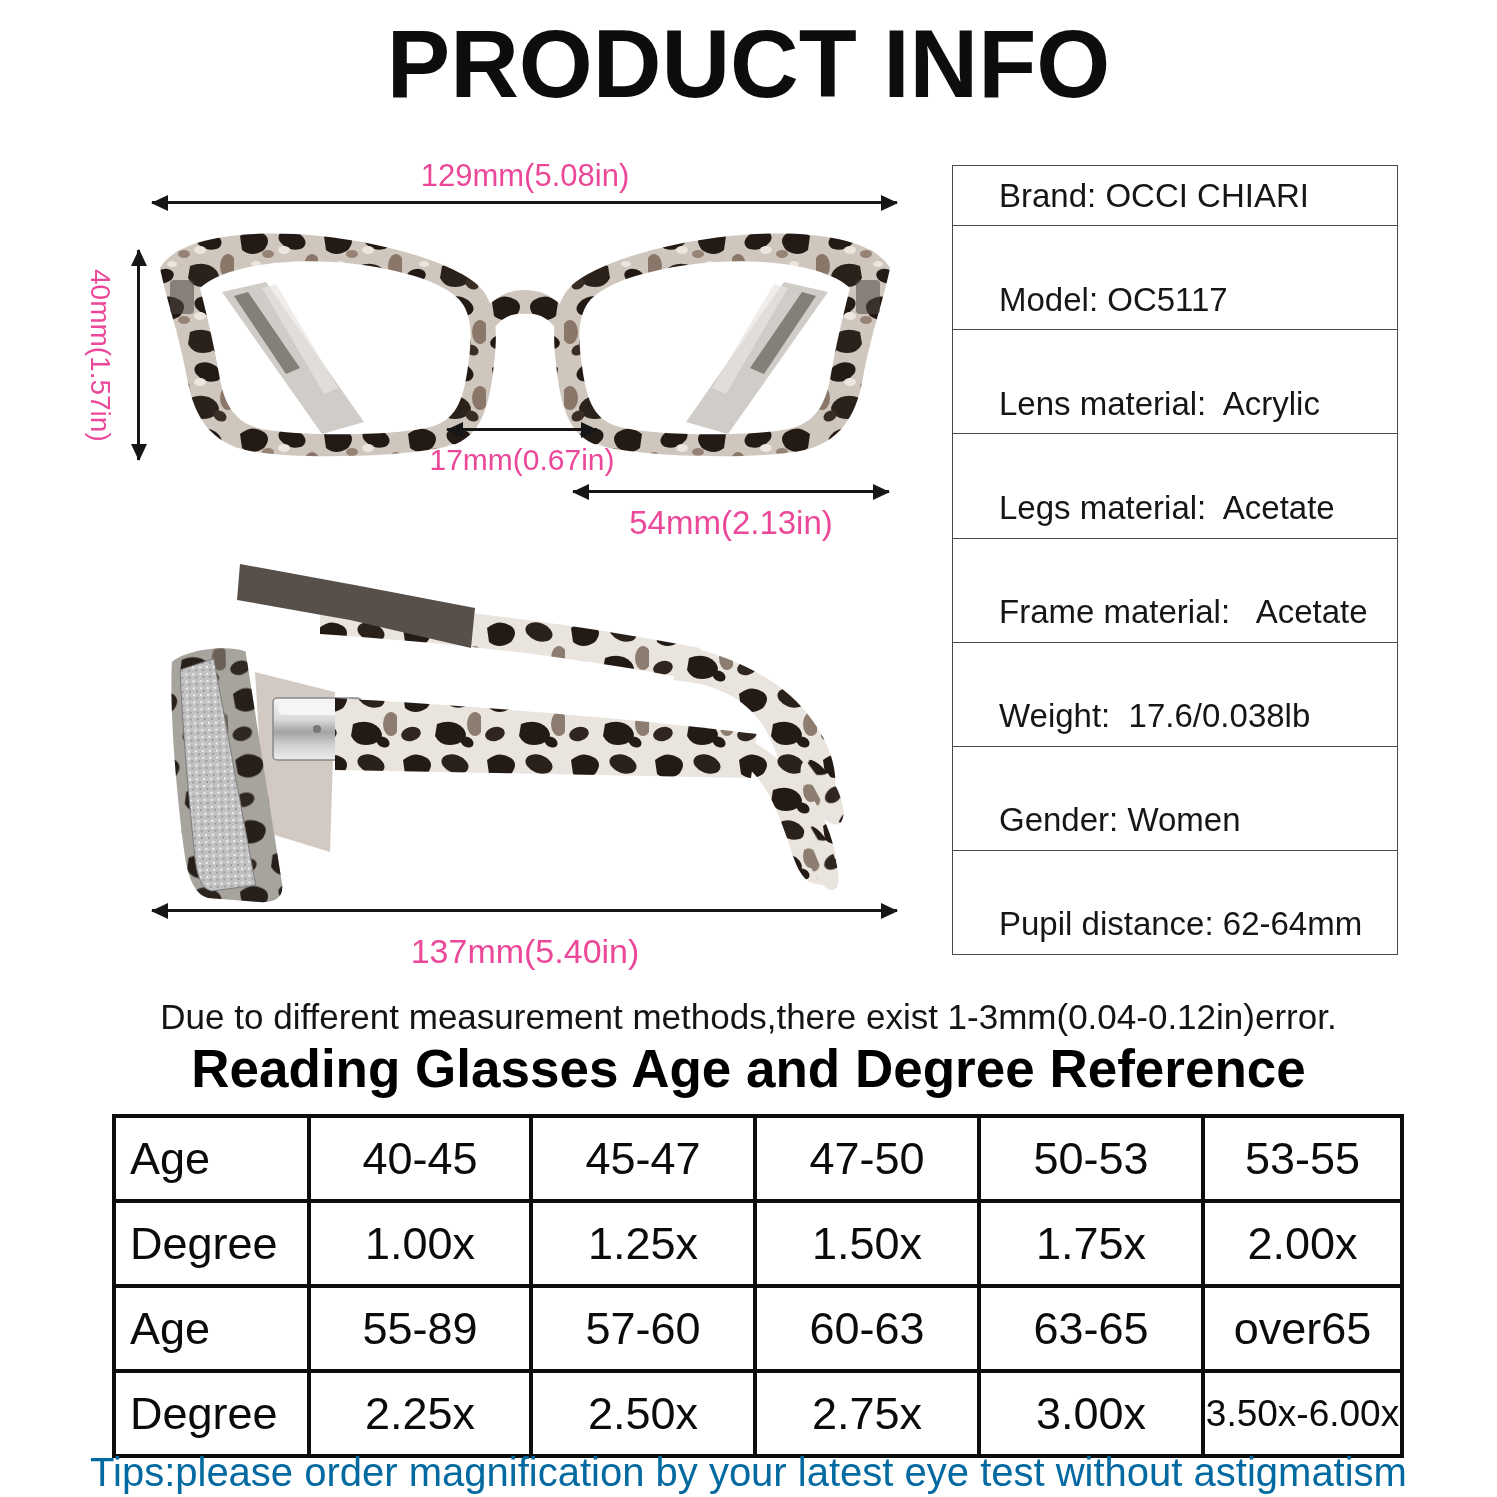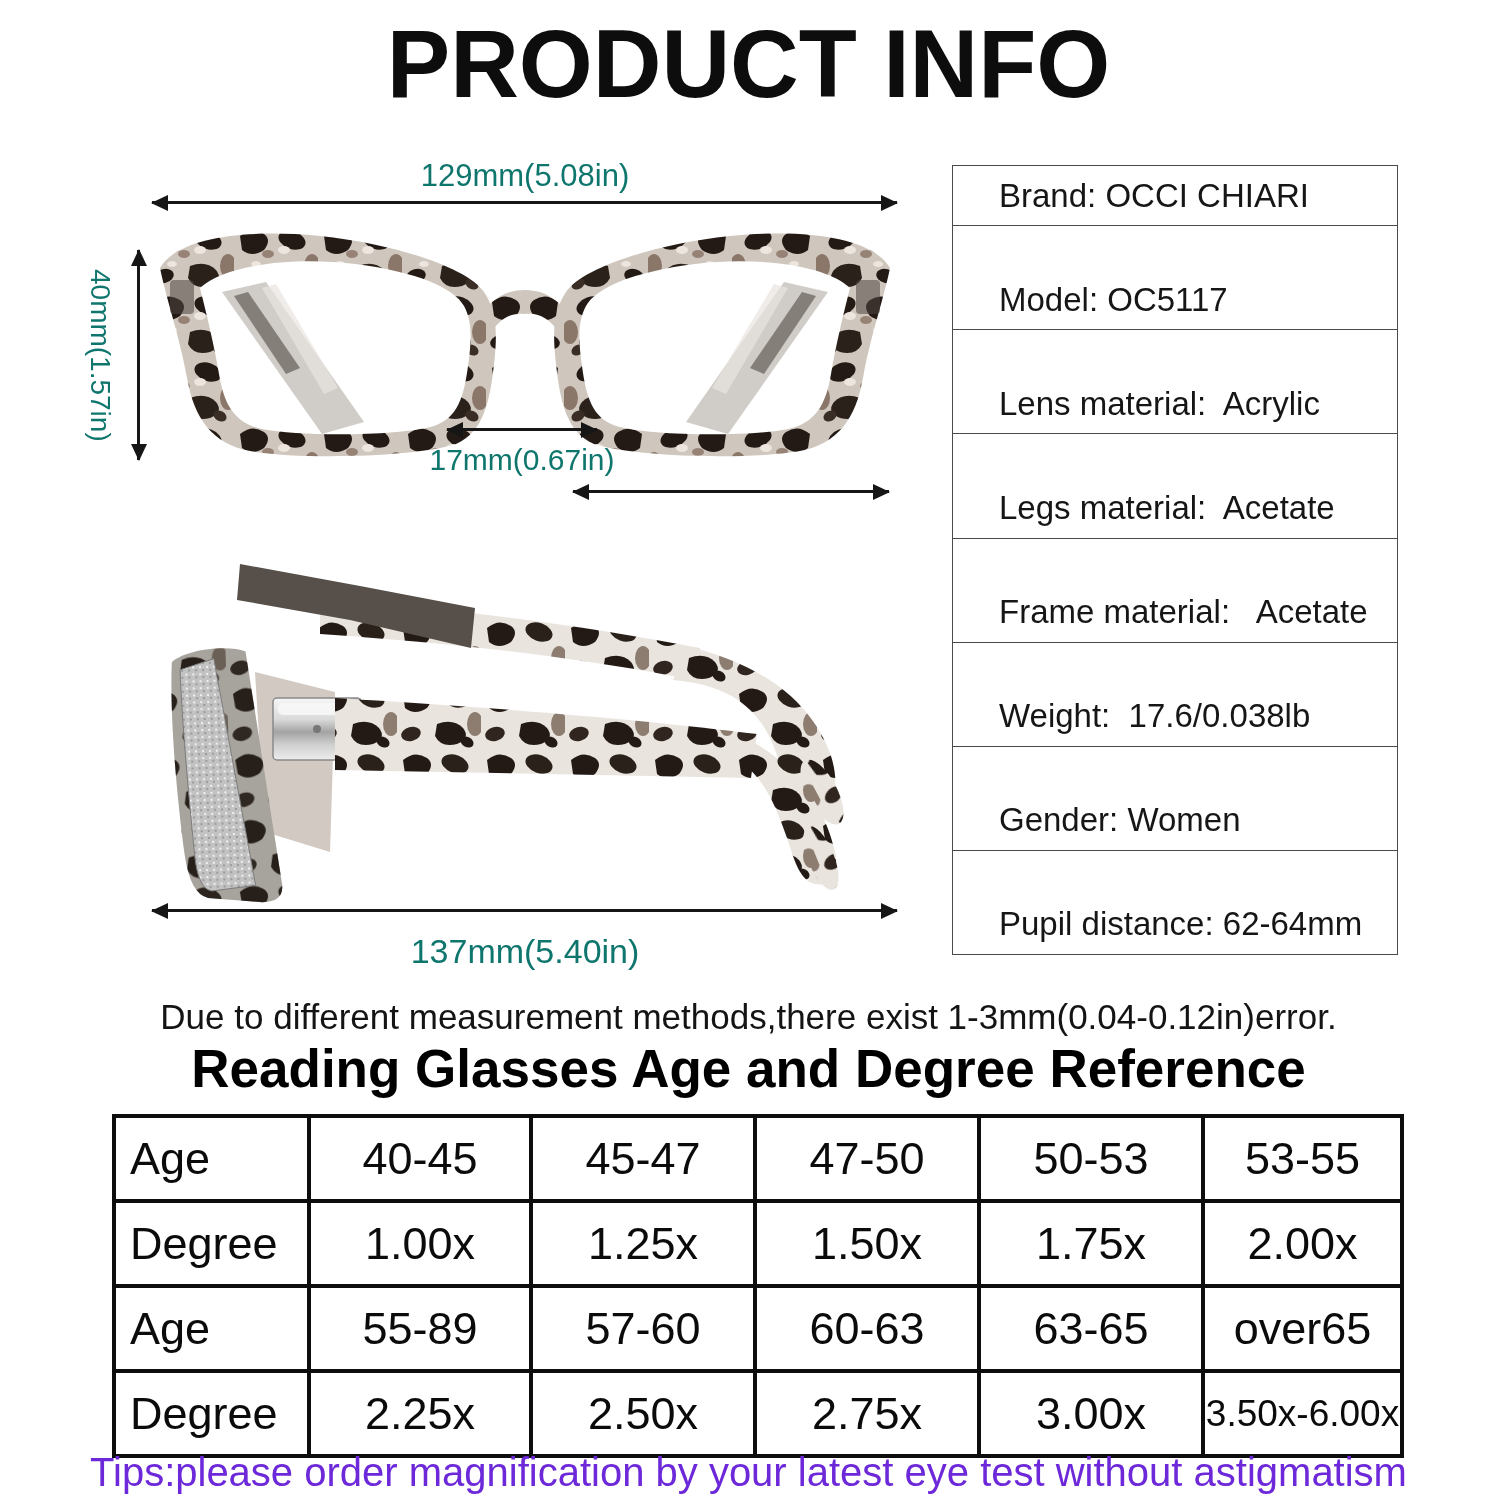--- a/index.html
+++ b/index.html
@@ -5,21 +5,21 @@
   html,body{margin:0;padding:0;background:#ffffff;}
   body{font-family:"Liberation Sans",sans-serif;color:#111;}
   .canvas{position:relative;width:1497px;height:1497px;background:#fff;overflow:hidden;}
   .abs{position:absolute;}
 
   
   .title{top:8px;left:0;width:100%;text-align:center;font-size:97px;font-weight:700;
          letter-spacing:0px;color:#0d0d0d;transform:scaleX(.98);transform-origin:center;}
 
   
-  .dim-label{color:#0f766e;text-align:center;}
+  .dim-label{color:#ec4899;text-align:center;}
   .lbl-framew{top:158px;left:150px;width:750px;font-size:31px;}
   .lbl-lensh{left:84px;top:248px;height:214px;font-size:28px;writing-mode:vertical-rl;
              display:flex;align-items:center;justify-content:center;}
   .lbl-bridge{top:443px;left:427px;width:190px;font-size:30px;}
   .lbl-lensw{top:504px;left:573px;width:316px;font-size:33px;}
   .lbl-temple{top:932px;left:150px;width:750px;font-size:34px;}
 
   
   .dim-h{position:absolute;background:#161616;height:3px;}
   .dim-h .ah{position:absolute;top:50%;transform:translateY(-50%);width:0;height:0;
@@ -41,21 +41,21 @@
   
   .spec-table{left:952px;top:165px;width:446px;height:790px;border:1px solid #4a4a4a;
               display:flex;flex-direction:column;background:#fff;box-sizing:border-box;gap:44px;}
   .spec-row{flex:1;display:flex;align-items:center;padding-left:46px;font-size:33px;
             color:#161616;border-bottom:1px solid #4a4a4a;white-space:pre;}
   .spec-row:last-child{border-bottom:none;}
 
   
   .note{top:997px;left:0;width:100%;text-align:center;font-size:35px;color:#141414;}
   .ref-heading{top:1038px;left:0;width:100%;text-align:center;font-size:53px;font-weight:700;color:#000;}
-  .tips{top:1450px;left:0;width:100%;text-align:center;font-size:40px;color:#6d28d9;}
+  .tips{top:1450px;left:0;width:100%;text-align:center;font-size:40px;color:#0369a1;}
 
   
   .ref-table{left:112px;top:1114px;border-collapse:collapse;table-layout:fixed;background:#fff;}
   .ref-table td{border:4px solid #0d0d0d;height:81px;font-size:45px;color:#0b0b0b;
                 text-align:center;padding:0;overflow:hidden;}
   .ref-table td.rowhead{text-align:left;padding-left:14px;}
   .ref-table td.small{font-size:37px;}
 </style>
 </head>
 <body>
@@ -113,20 +113,21 @@
   <div class="dim-h arr-bridge">
     <span class="ah left"></span>
     <span class="ah right"></span>
   </div>
   <div class="abs dim-label lbl-bridge">17mm(0.67in)</div>
 
   <div class="dim-h arr-lensw">
     <span class="ah left"></span>
     <span class="ah right"></span>
   </div>
+  <div class="abs dim-label lbl-lensw">54mm(2.13in)</div>
 
   <svg class="abs" style="left:145px;top:552px;" width="760" height="356" viewBox="0 0 760 356">
     <defs>
       <pattern id="leoB" width="84" height="66" patternUnits="userSpaceOnUse">
         <rect width="84" height="66" fill="#e9e4de"></rect>
         <path d="M6,10 Q18,0 30,8 Q38,14 30,24 Q18,32 8,24 Z" fill="#241a15"></path>
         <ellipse cx="58" cy="14" rx="14" ry="9" fill="#2b211b" transform="rotate(20 58 14)"></ellipse>
         <path d="M40,40 Q56,34 66,44 Q74,54 60,60 Q44,64 38,52 Z" fill="#241a15"></path>
         <ellipse cx="14" cy="50" rx="10" ry="7" fill="#31261f" transform="rotate(-15 14 50)"></ellipse>
         <ellipse cx="78" cy="40" rx="8" ry="12" fill="#6f5a4c" opacity="0.75"></ellipse>

